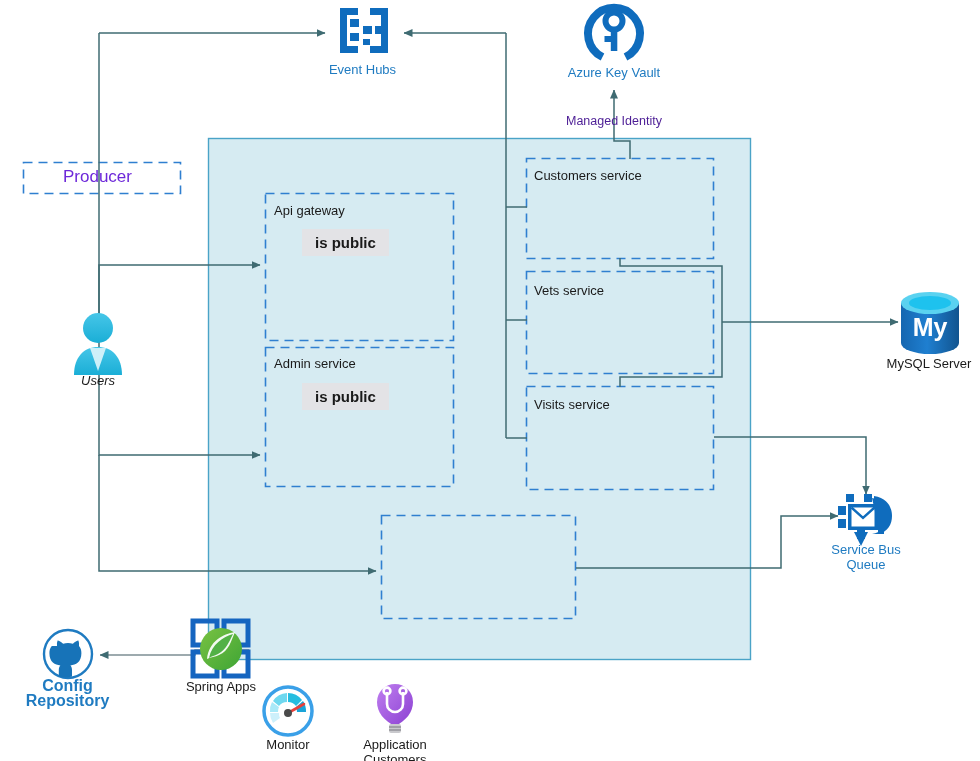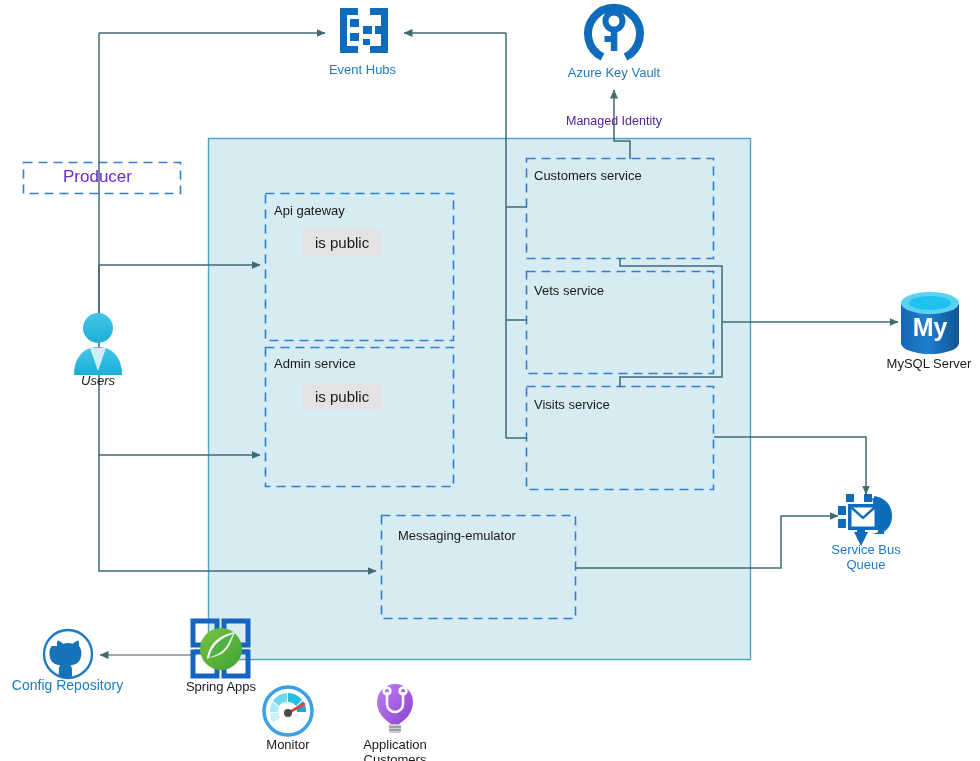--- a/index.html
+++ b/index.html
@@ -35,20 +35,21 @@
     color: #6d28d9;
   }
   .badge {
     position: absolute;
     background: #e3e3e6;
     color: #1a1a1a;
     font-size: 15px;
     padding: 5px 13px;
     white-space: nowrap;
     font-family: "Liberation Sans", sans-serif;
+    font-weight: bold;
   }
   .icon-label {
     position: absolute;
     text-align: center;
     font-size: 13px;
     line-height: 15px;
     font-family: "Liberation Sans", sans-serif;
   }
   .icon-label.blue { color: #1f7bc1; }
   .icon-label.dark { color: #1a1a1a; }
@@ -226,42 +227,41 @@
   </svg>
 
   <div class="lbl box-title" style="left:63px; top:167px;">Producer</div>
 
   <div class="lbl svc-title" style="left:274px; top:203px;">Api gateway</div>
   <div class="badge" style="left:302px; top:229px;">is public</div>
 
   <div class="lbl svc-title" style="left:274px; top:356px;">Admin service</div>
   <div class="badge" style="left:302px; top:383px;">is public</div>
 
-  <div class="lbl svc-title" style="left:398px; top:528px;">Messaging-emulator</div>
 
   <div class="lbl svc-title" style="left:534px; top:168px;">Customers service</div>
 
   <div class="lbl svc-title" style="left:534px; top:283px;">Vets service</div>
 
   <div class="lbl svc-title" style="left:534px; top:397px;">Visits service</div>
 
   <div class="edge-label" style="left:566px; top:114px;">Managed Identity</div>
 
   <div class="icon-label blue" style="left:305px; top:62px; width:115px;">Event Hubs</div>
 
   <div class="icon-label blue" style="left:549px; top:65px; width:130px;">Azure Key Vault</div>
 
   <div class="icon-label dark" style="left:869px; top:356px; width:120px;">MySQL Server</div>
 
   <div class="icon-label blue" style="left:806px; top:542px; width:120px;">Service Bus</div>
   <div class="icon-label blue" style="left:806px; top:557px; width:120px;">Queue</div>
 
   <div class="icon-label dark" style="left:58px; top:373px; width:80px;font-style:italic;">Users</div>
 
-  <div class="icon-label blue" style="left:4px; top:678px; width:127px; font-size:14px;">Config Repository</div>
+  <div class="icon-label blue" style="left:4px; top:678px; width:127px; font-size:16px;font-weight:bold;">Config Repository</div>
 
   <div class="icon-label dark" style="left:176px; top:679px; width:90px;">Spring Apps</div>
 
   <div class="icon-label dark" style="left:248px; top:737px; width:80px;">Monitor</div>
 
   <div class="icon-label dark" style="left:333px; top:737px; width:124px;">Application Customers</div>
 
 </div>
 
 </body></html>

